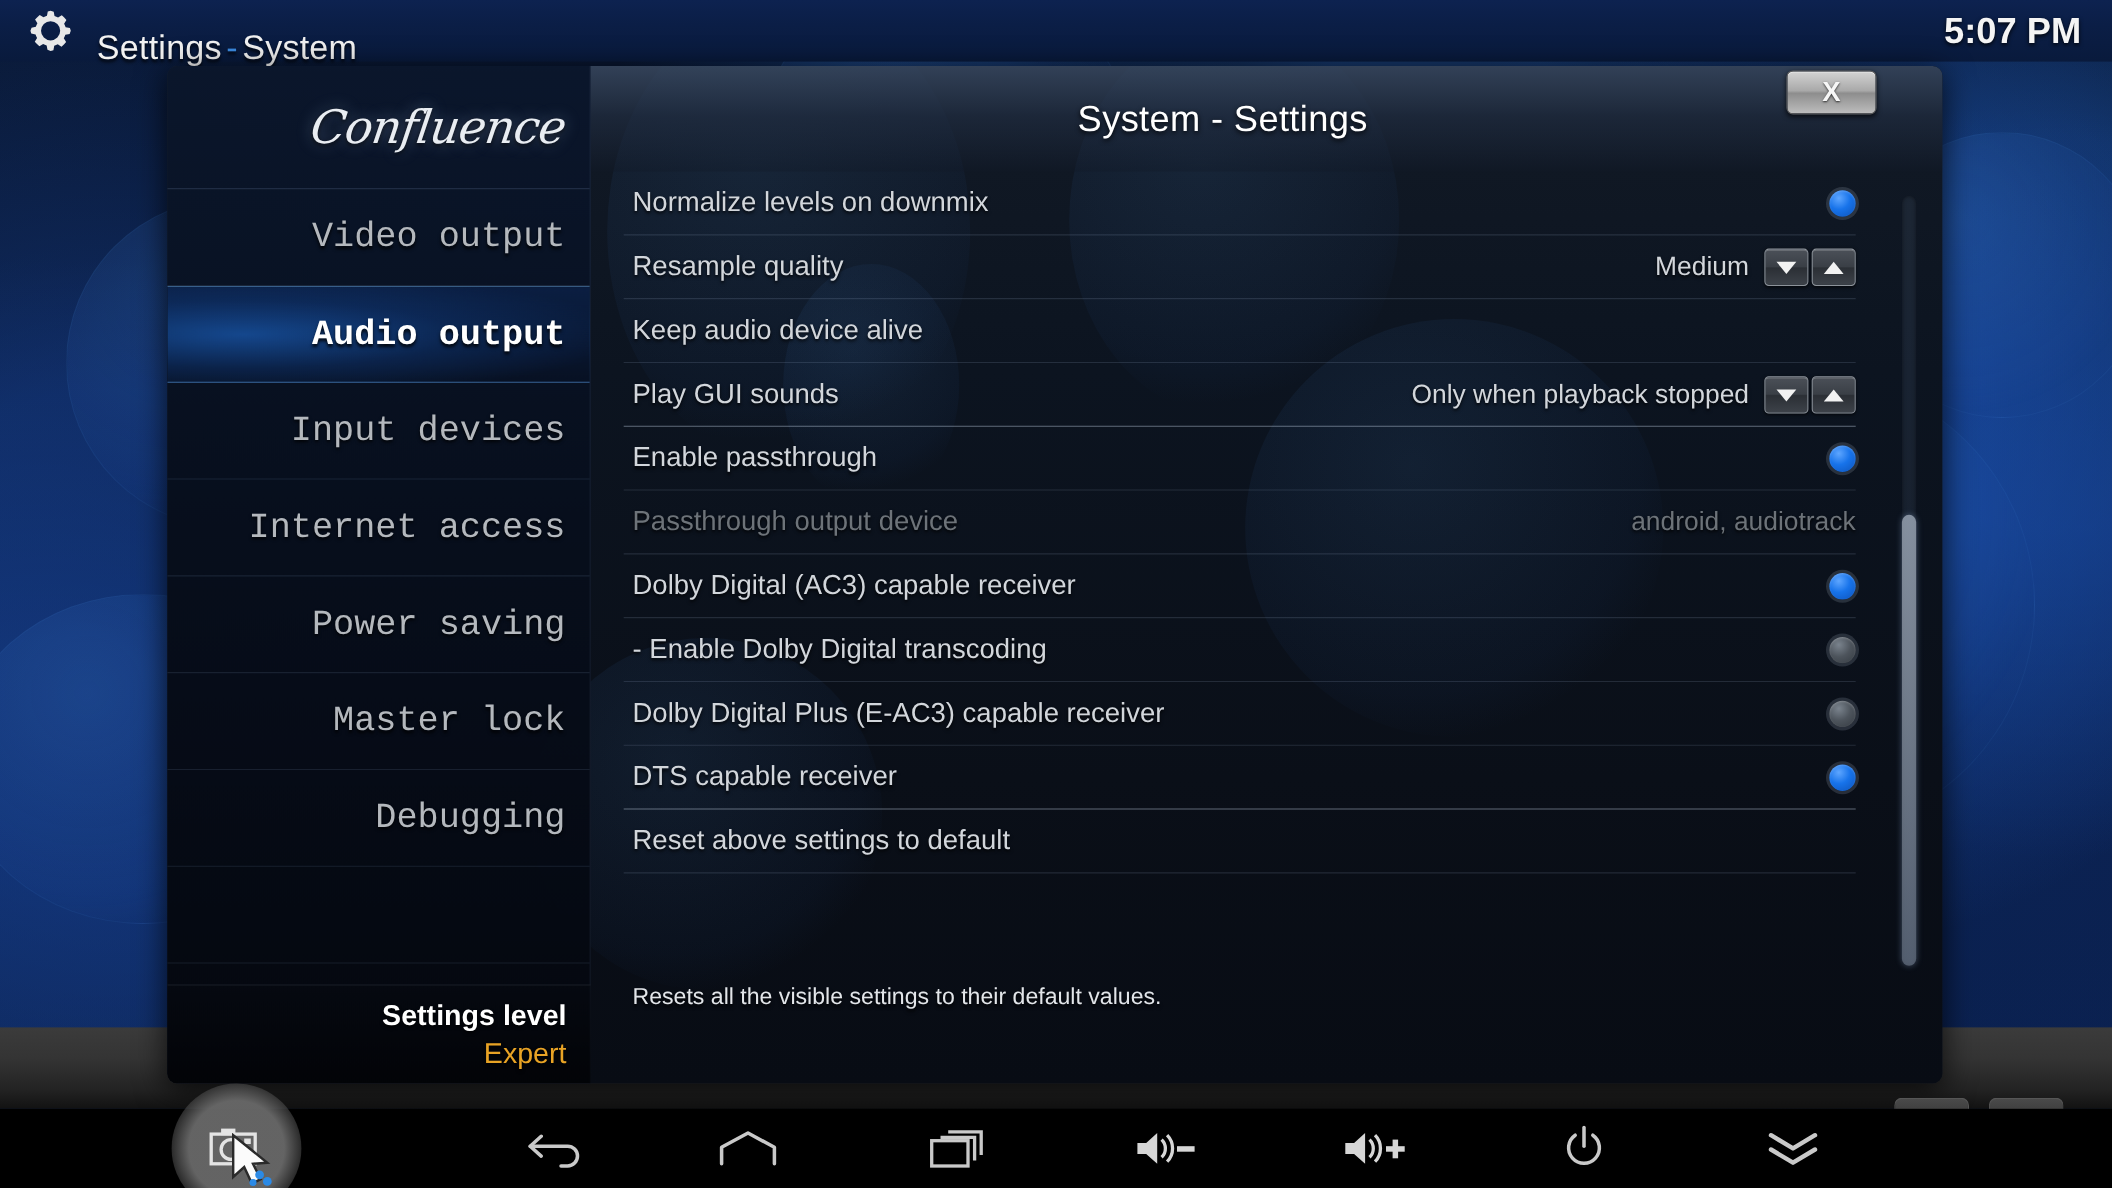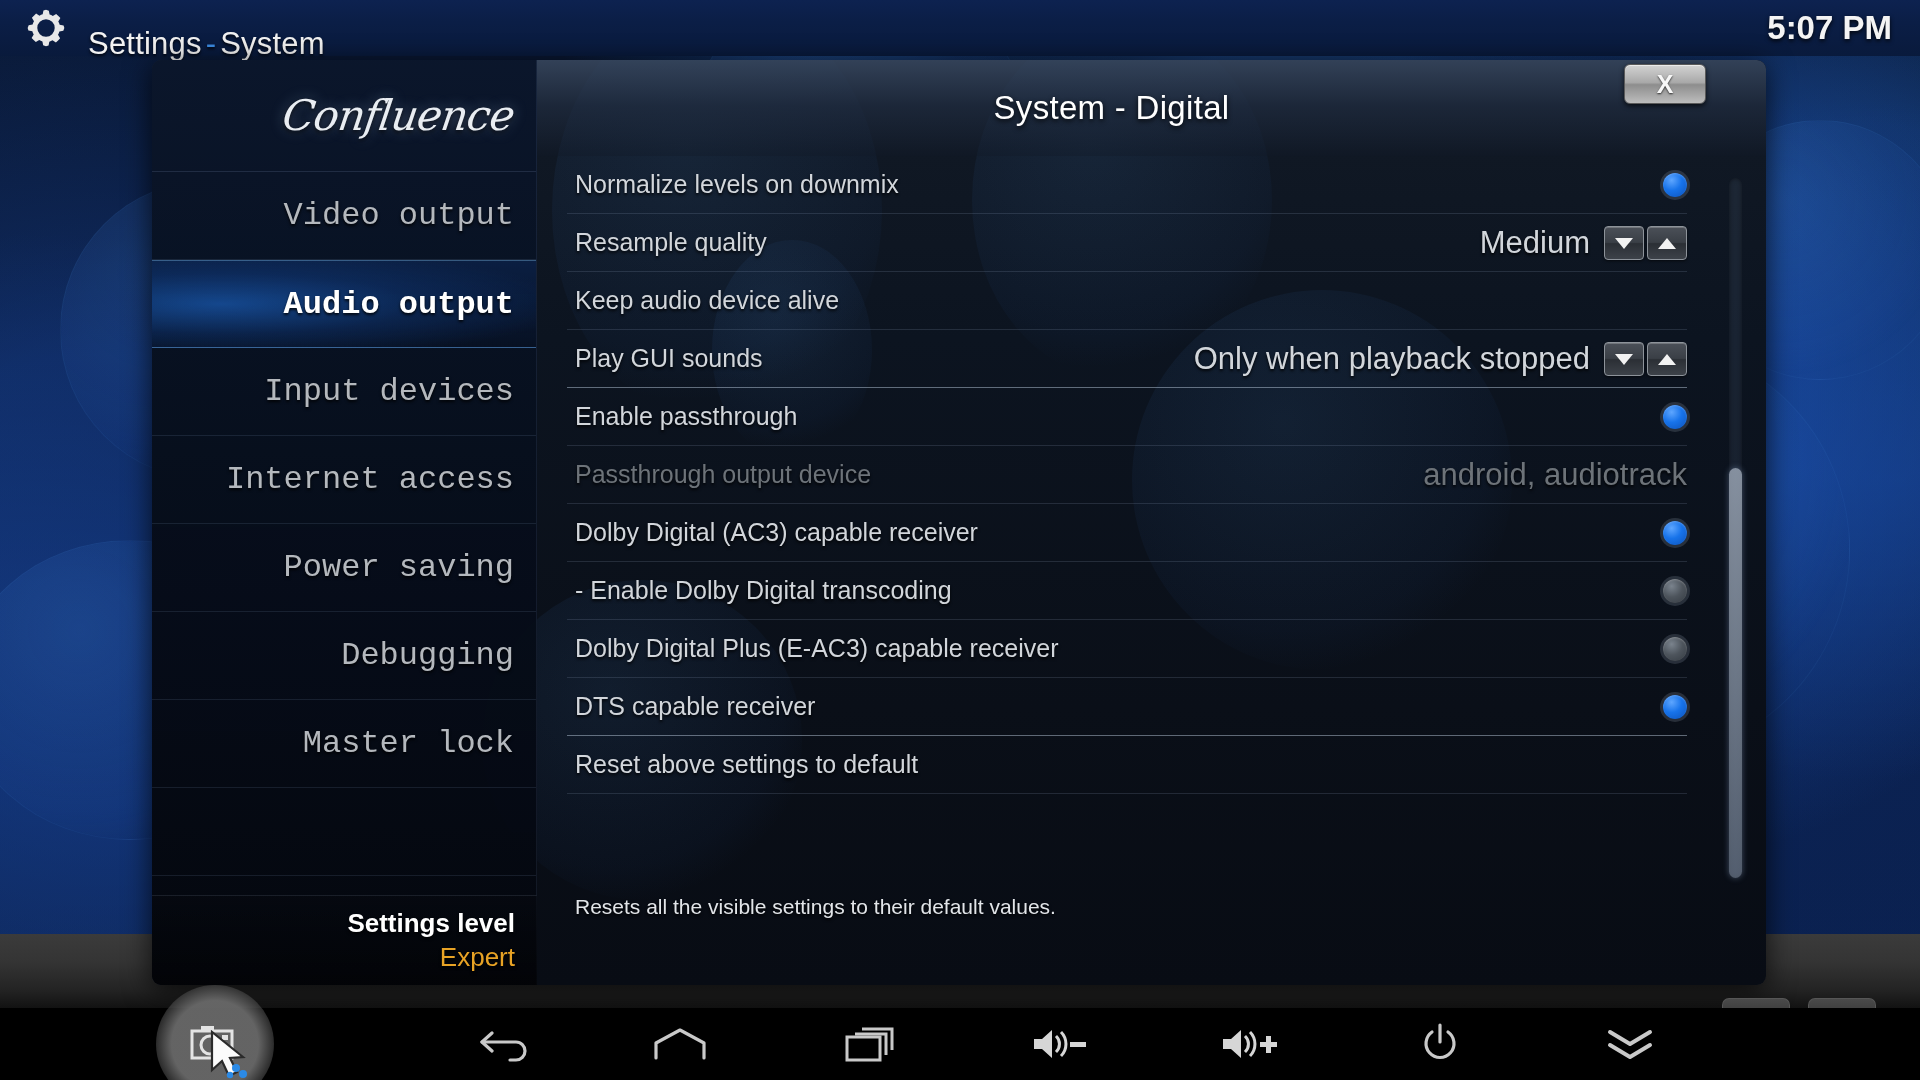--- a/index.html
+++ b/index.html
@@ -147,21 +147,21 @@
   .srow-label {
     font-size: 25px; color: #d2d6db; text-shadow: 0 2px 3px rgba(0,0,0,.85);
     white-space: nowrap;
   }
   .srow.disabled .srow-label { color: #6d7379; }
   .srow-right {
     position: absolute; right: 0; top: 0; height: 58px;
     display: flex; align-items: center; gap: 14px;
   }
   .srow-value {
-    font-size: 31px; color: #d2d6db; text-shadow: 0 2px 3px rgba(0,0,0,.85); white-space: nowrap;
+    font-size: 24px; color: #d2d6db; text-shadow: 0 2px 3px rgba(0,0,0,.85); white-space: nowrap;
   }
   .srow.disabled .srow-value { color: #6d7379; }
 
   
   .toggle {
     width: 24px; height: 24px; border-radius: 50%;
     box-shadow: 0 0 0 3px rgba(120,130,145,.28), inset 0 1px 2px rgba(255,255,255,.25);
   }
   .toggle.on { background: radial-gradient(circle at 36% 30%, #5ea6ff 0%, #1773ea 45%, #0d52b8 100%); }
   .toggle.off { background: radial-gradient(circle at 36% 30%, #7a838d 0%, #4d545c 48%, #343a41 100%); }
@@ -271,35 +271,35 @@
           <div class="nav-item">
               <span>Input devices</span>
             </div>
           <div class="nav-item">
               <span>Internet access</span>
             </div>
           <div class="nav-item">
               <span>Power saving</span>
             </div>
           <div class="nav-item">
+              <span>Master lock</span>
+            </div>
+          <div class="nav-item">
               <span>Debugging</span>
-            </div>
-          <div class="nav-item">
-              <span>Master lock</span>
             </div>
           <div class="nav-item blank"></div>
         </div>
         <div class="nav-level">
           <div class="nav-level-title">Settings level</div>
           <div class="nav-level-value">Expert</div>
         </div>
       </div>
 
       <div class="dlg-header">
-        <div class="dlg-title">System - Digital</div>
+        <div class="dlg-title">System - Settings</div>
       </div>
       <div class="close-btn">
         <span class="close-x">X</span>
       </div>
 
       <div class="settings">
 
         <div class="srow">
           <span class="srow-label">Normalize levels on downmix</span>
           <div class="srow-right">

